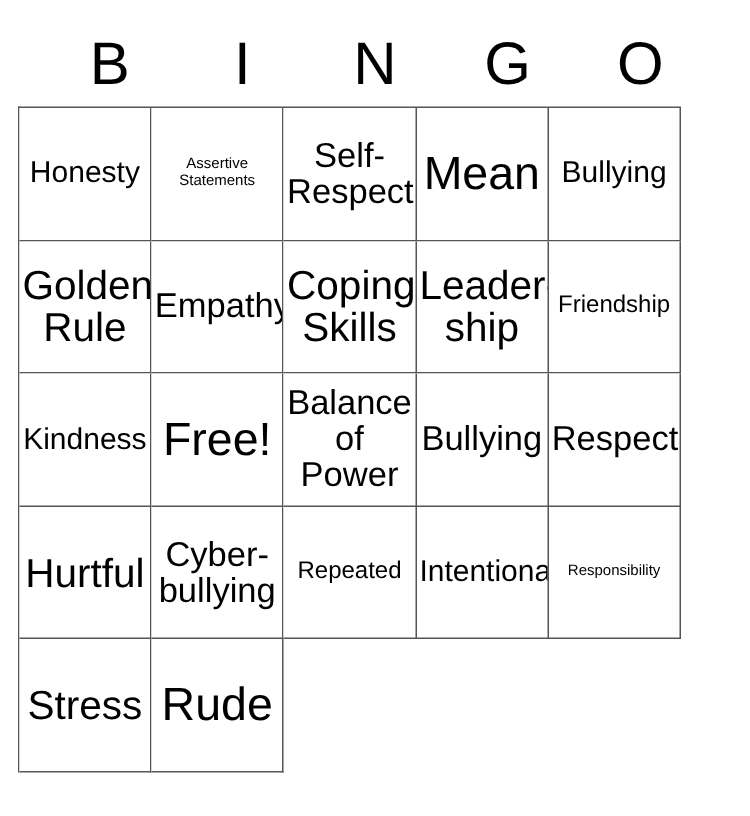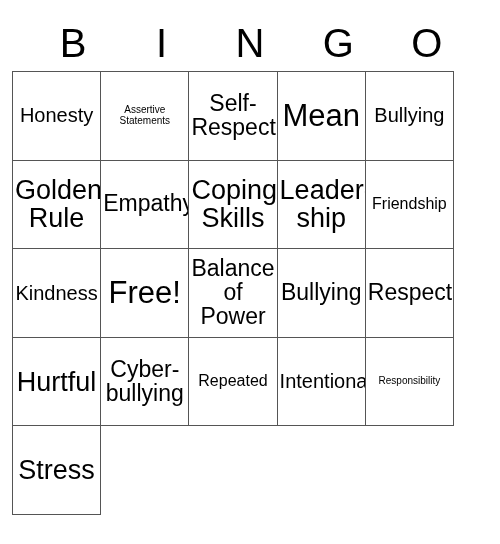--- a/index.html
+++ b/index.html
@@ -171,15 +171,18 @@
 
     <div class="bingo-cell fs-md">
       <span class="cell-text">Intentional</span>
     </div>
     <div class="bingo-cell fs-xs">
       <span class="cell-text">Responsibility</span>
     </div>
     <div class="bingo-cell fs-xl">
       <span class="cell-text">Stress</span>
     </div>
+    <div class="bingo-cell fs-xxl">
+      <span class="cell-text">Rude</span>
+    </div>
 
   </div>
 </div>
 
 </body></html>

